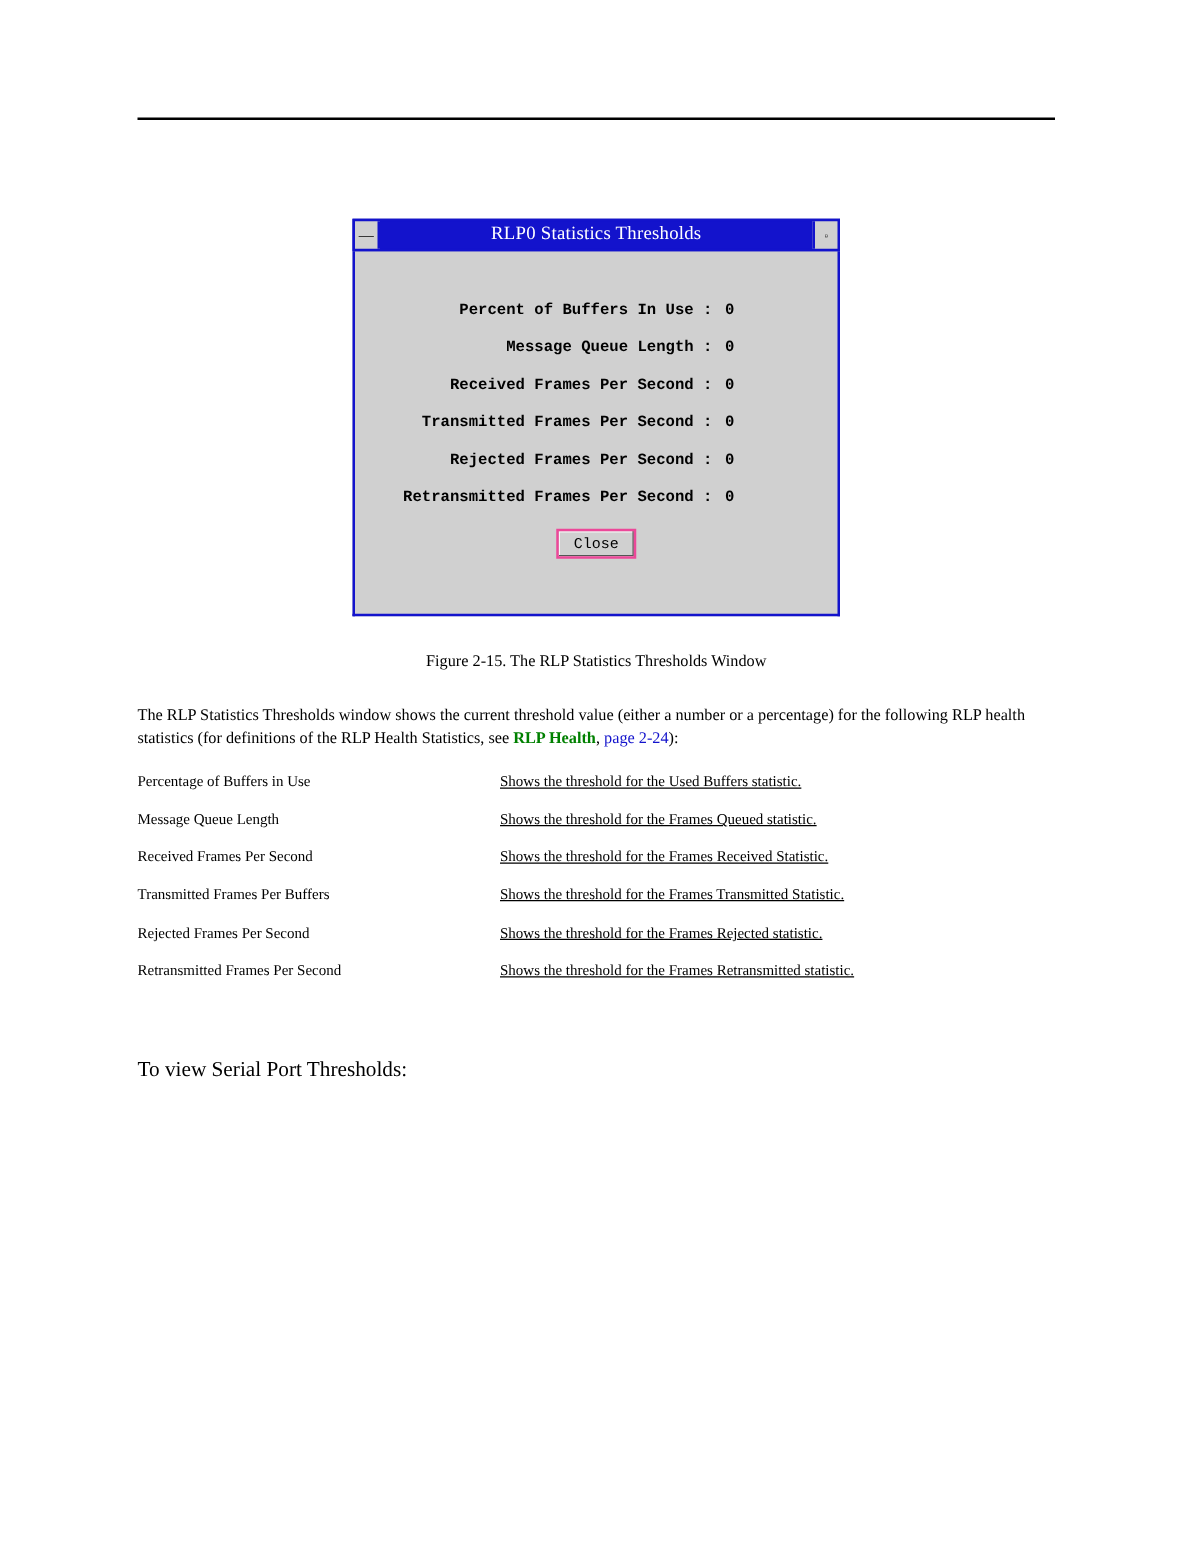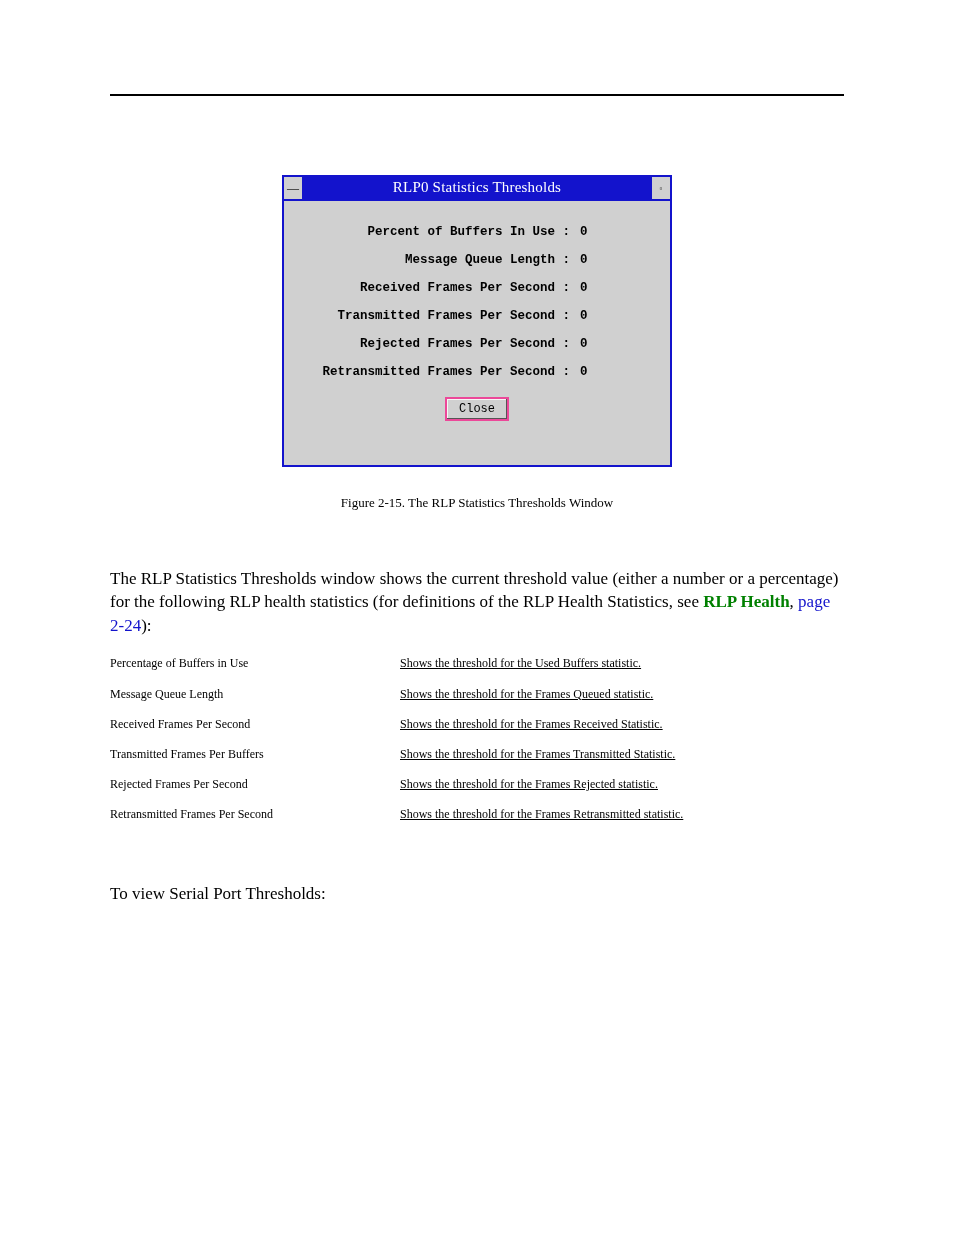--- a/index.html
+++ b/index.html
@@ -67,20 +67,21 @@
     border-top: none;
     padding: 24px 18px 44px 18px;
     font-family: 'Courier New', monospace;
     font-size: 12.5px;
     font-weight: bold;
     color: #000;
   }
   .stat-row {
     display: flex;
     margin-bottom: 14px;
+    margin-top: 16px;
   }
   .stat-label {
     width: 268px;
     text-align: right;
     padding-right: 6px;
     white-space: nowrap;
   }
   .stat-value {
     padding-left: 4px;
   }
@@ -101,22 +102,22 @@
 
   
   .caption {
     text-align: center;
     font-size: 13px;
     margin-top: 28px;
   }
 
   
   .para {
-    margin-top: 56px;
-    font-size: 17px;
+    margin-top: 26px;
+    font-size: 13px;
     line-height: 1.38;
   }
   .link {
     color: #008000;
     font-weight: bold;
     cursor: pointer;
   }
   .pageref {
     color: #1313cc;
   }

